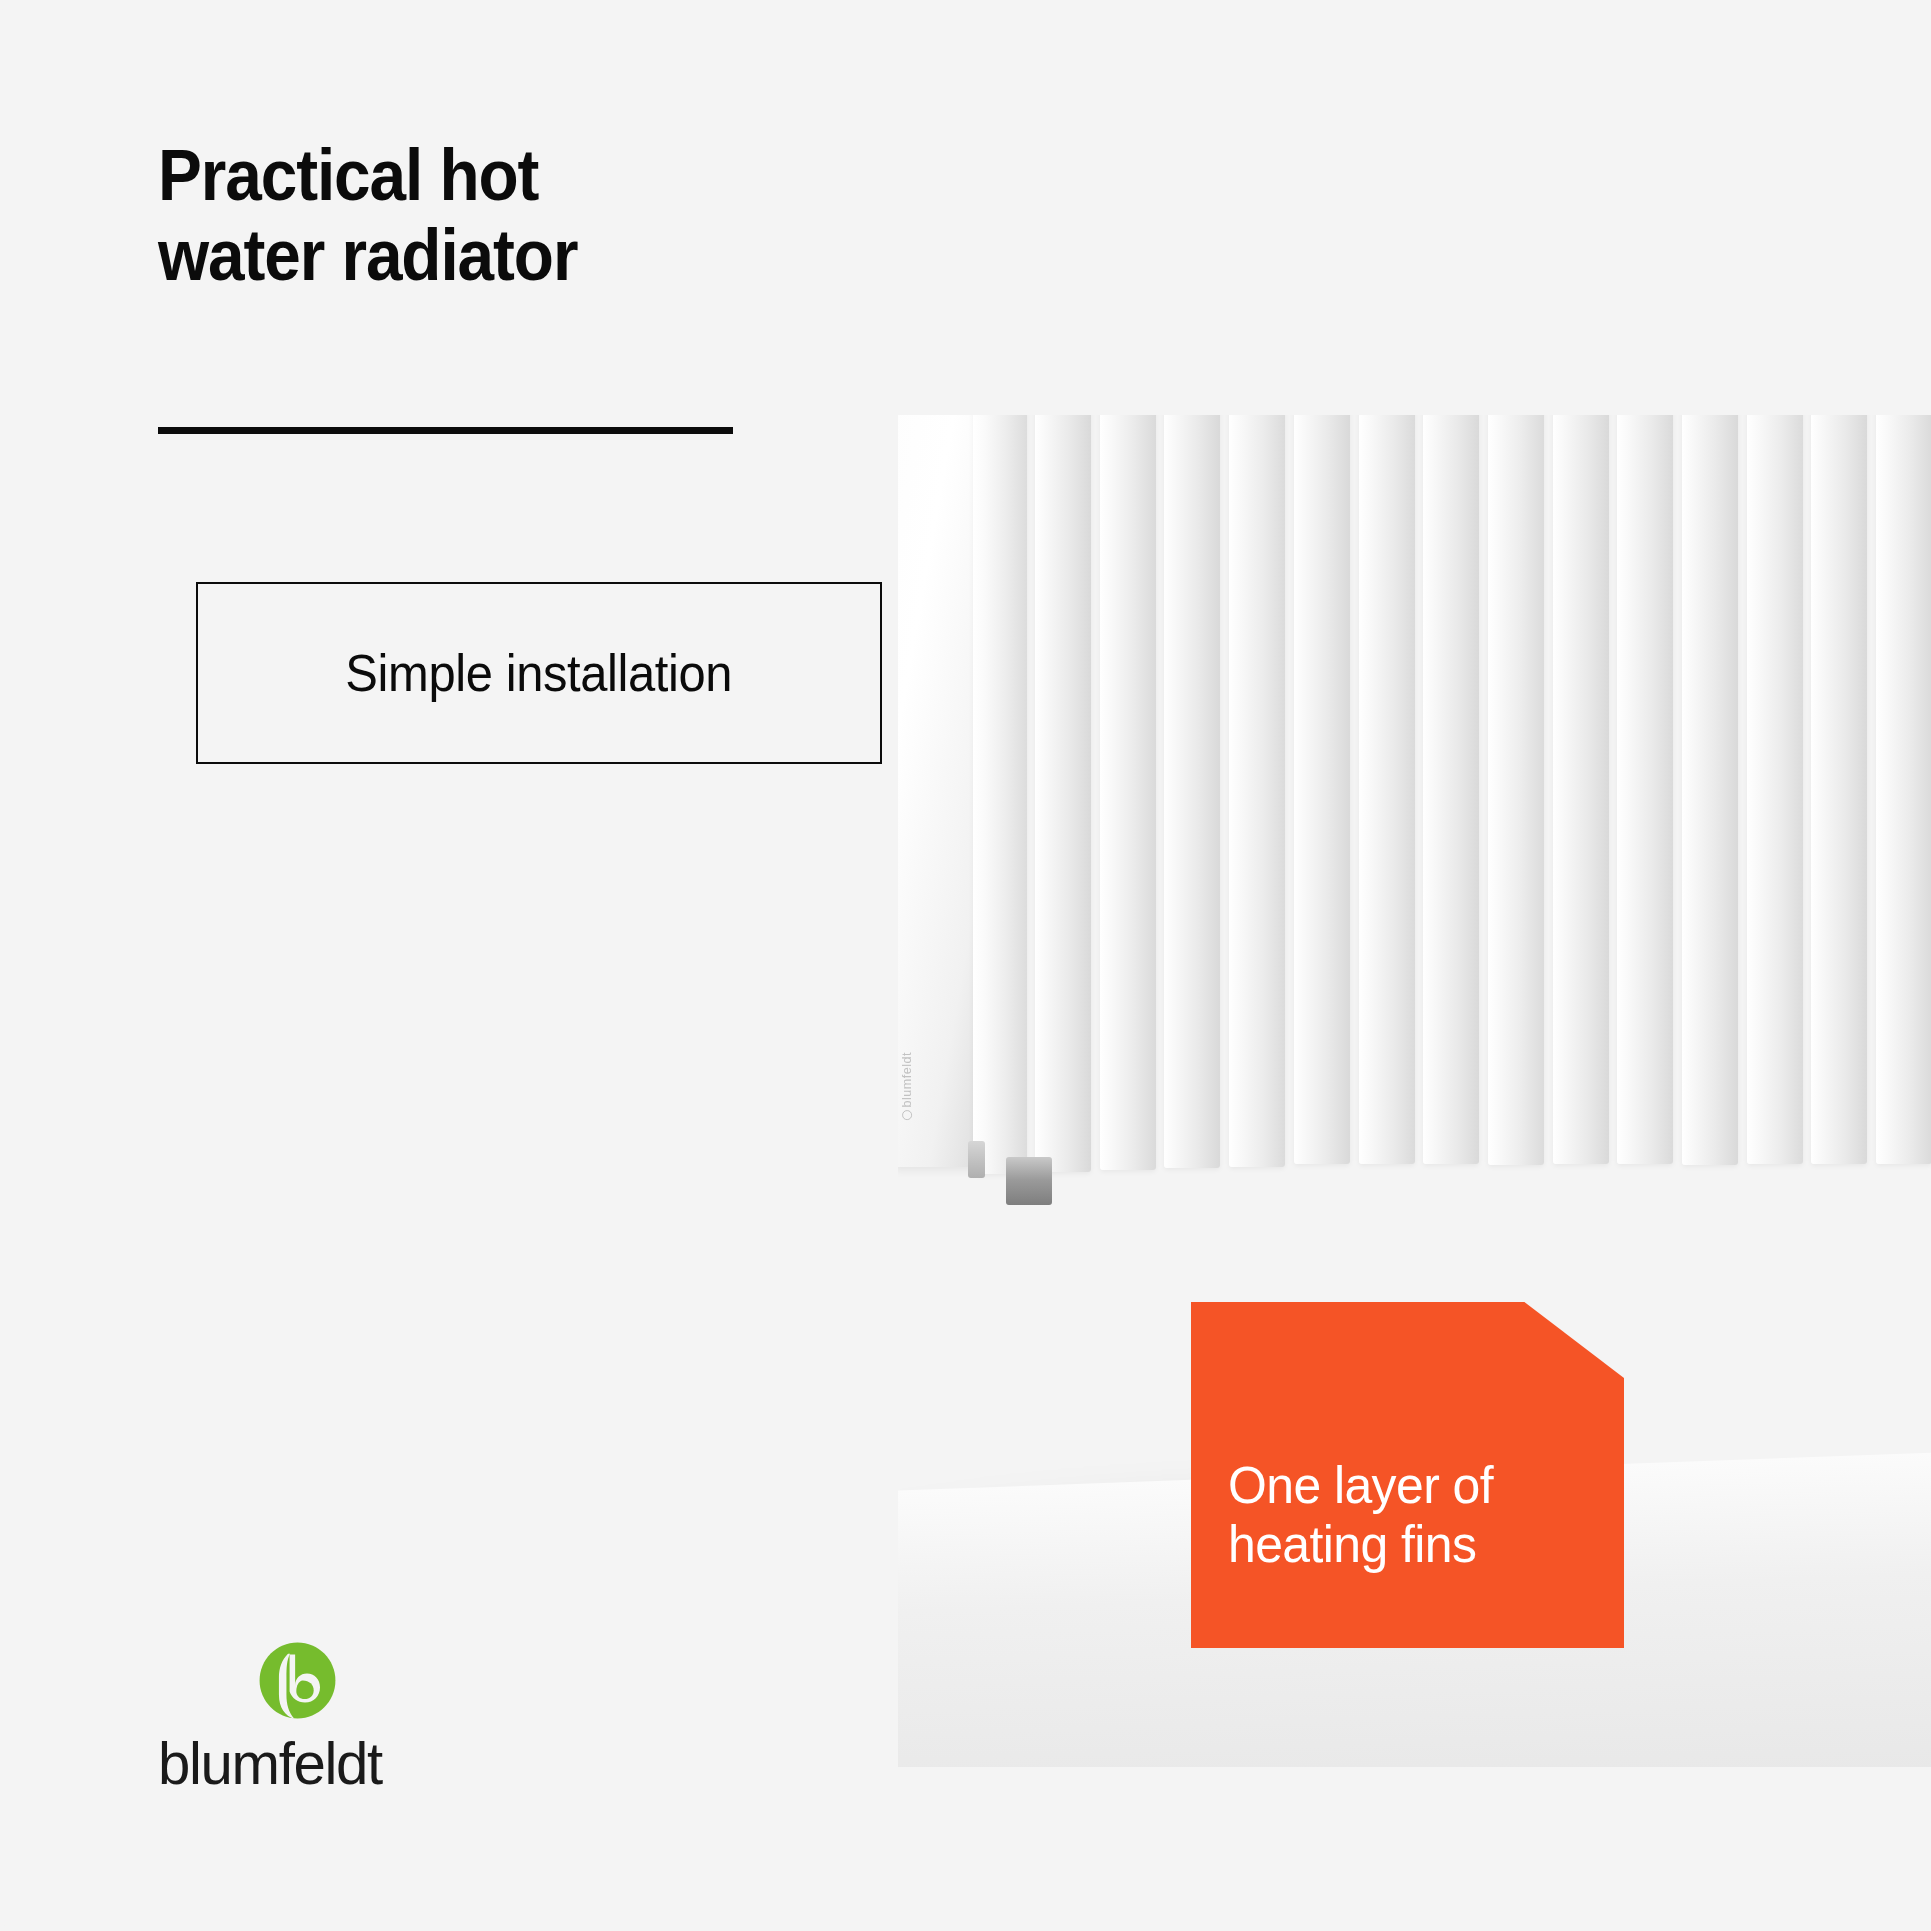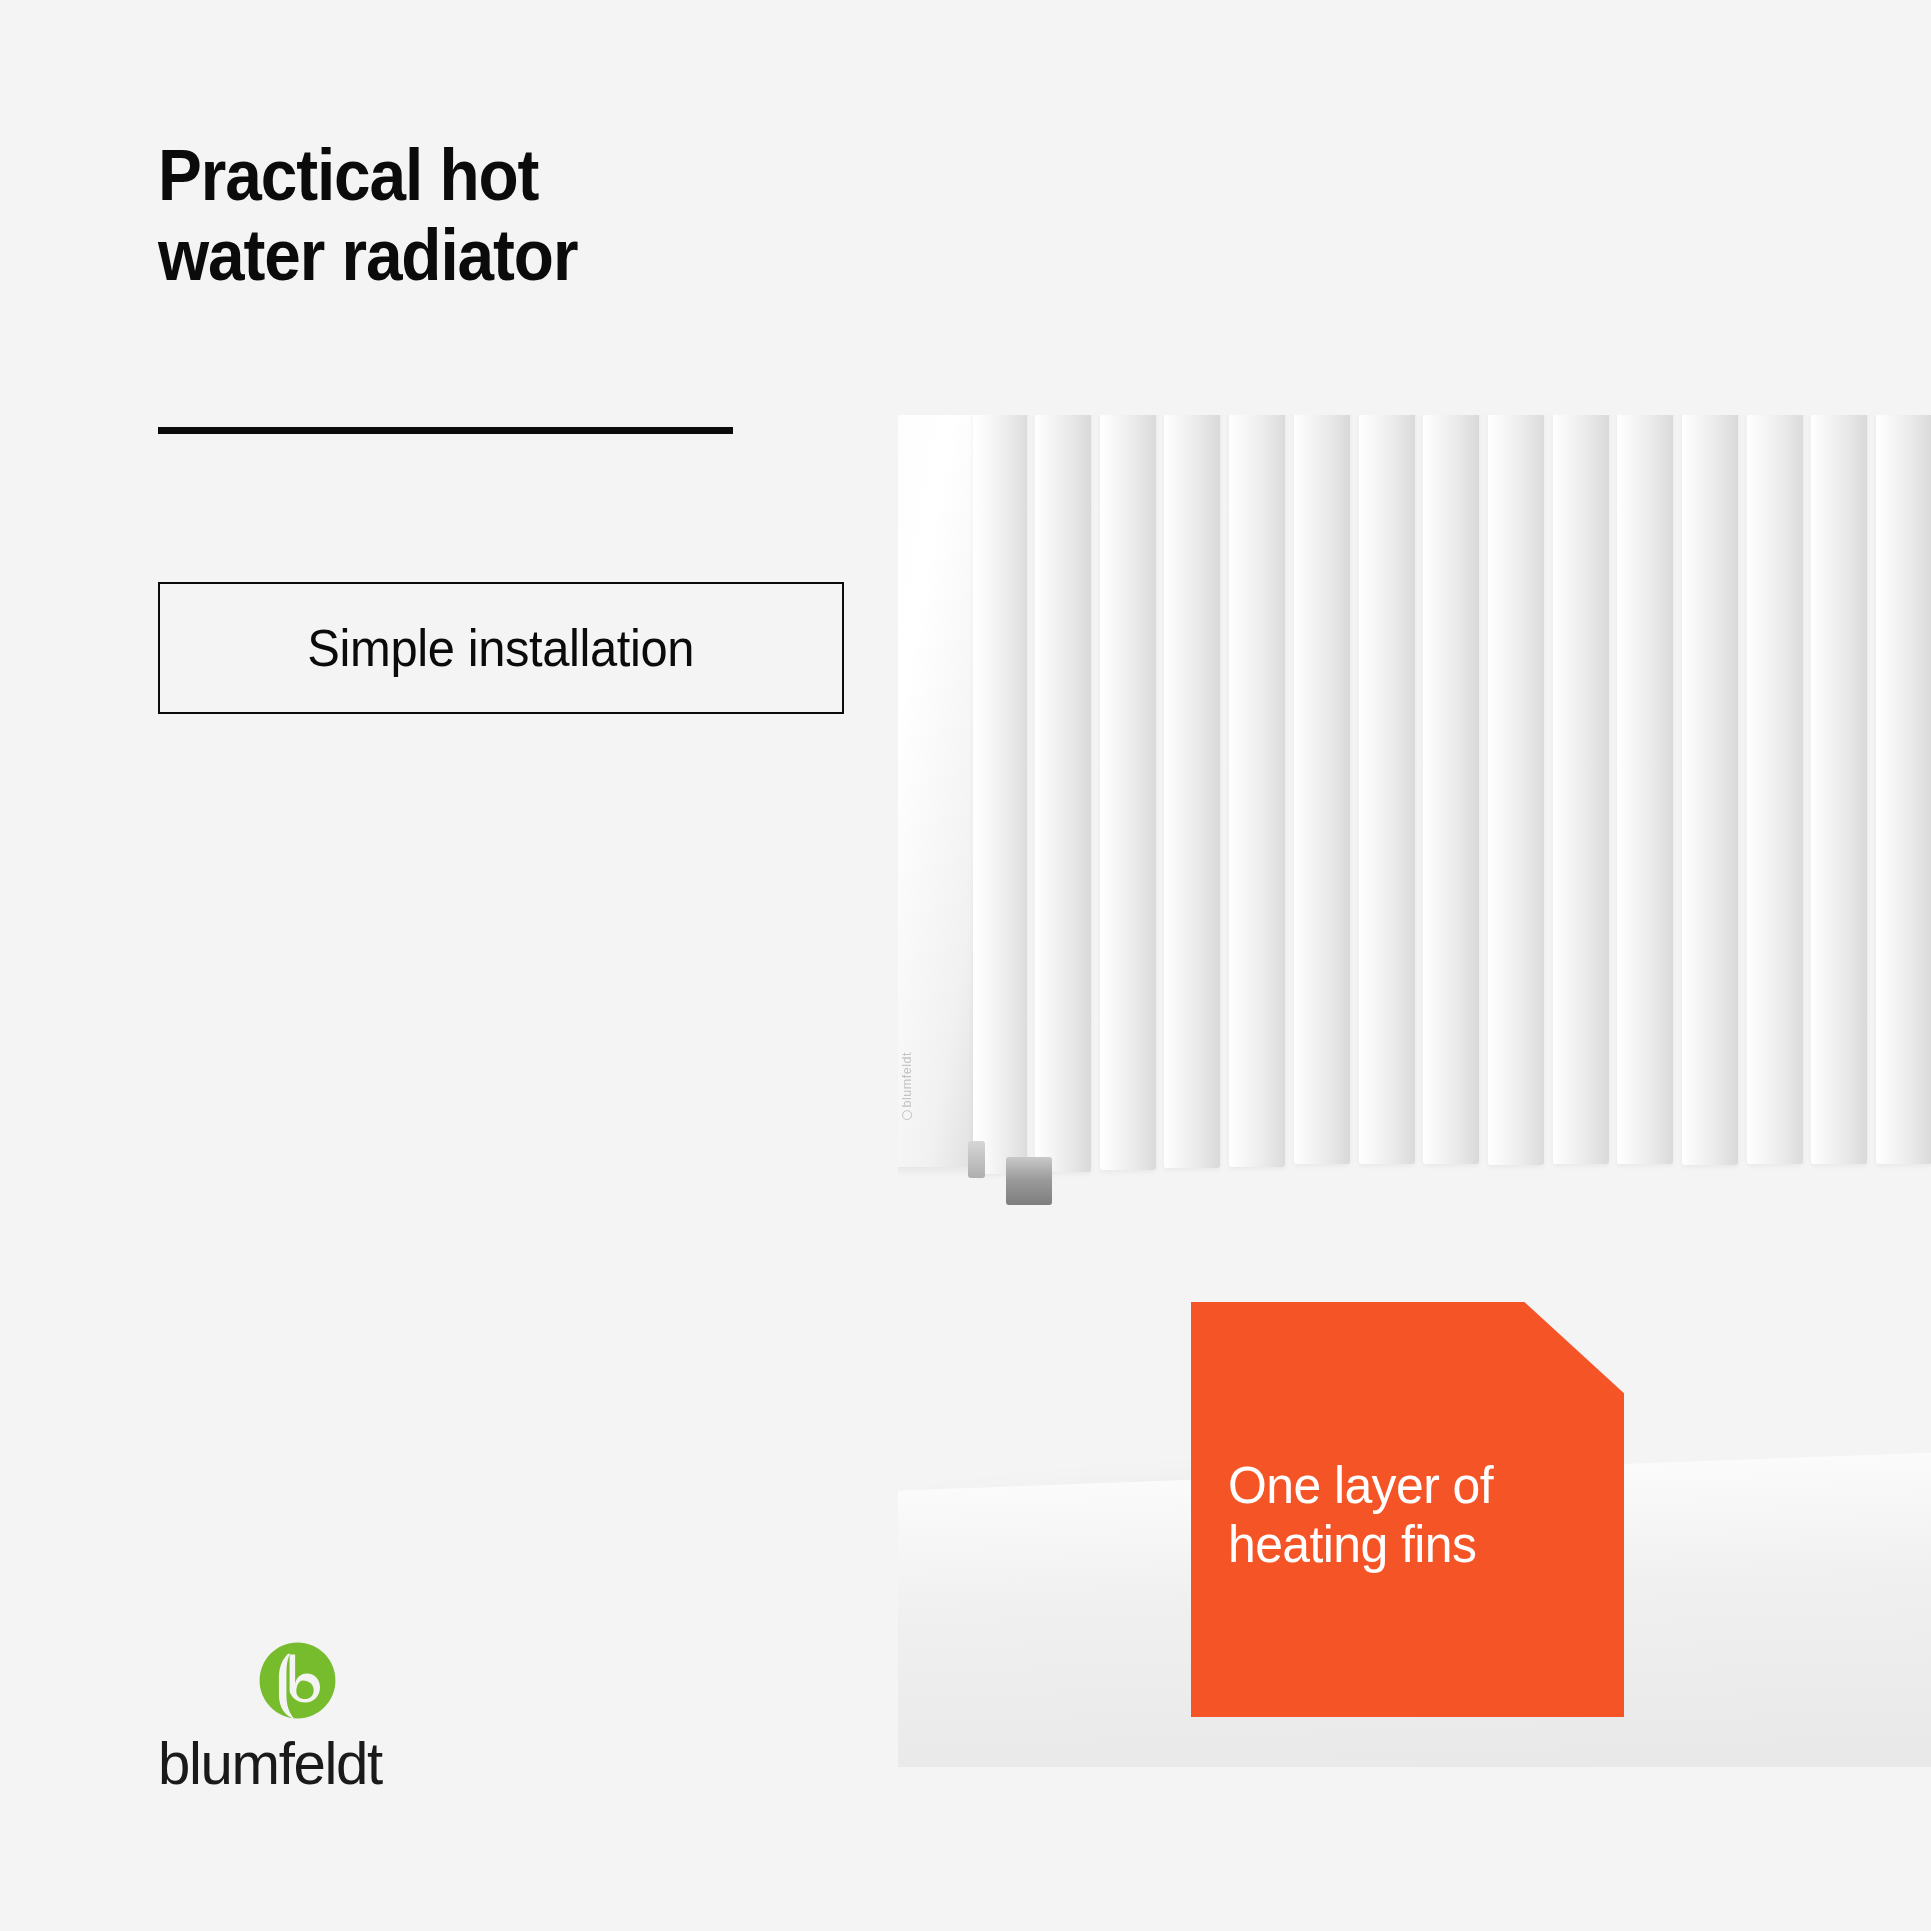--- a/index.html
+++ b/index.html
@@ -38,27 +38,28 @@
     width:575px; height:6.8px;
     background:#0B0B0B;
   }
 
   .feature-list {
     position:absolute;
     left:158px; top:582px;
     width:686px;
   }
   .feature-box {
-    width:686px; height:132px;
+    width:686px; height:182px;
     border:2.9px solid #0B0B0B;
     background:transparent;
     display:flex;
     align-items:center;
     justify-content:center;
     margin-bottom:32px;
+    margin-left:38px;
   }
   .feature-label {
     font-size:52px;
     font-weight:400;
     color:#0B0B0B;
     letter-spacing:-0.4px;
     line-height:1;
     transform:scaleX(0.94);
   }
 
@@ -142,21 +143,21 @@
     display:inline-block;
     width:9.7px;height:9.7px;border-radius:50%;
     border:1.4px solid #C2C2C2;
     vertical-align:-1px;margin-right:2.9px;
   }
 
   
   .callout {
     position:absolute;
     left:1191px; top:1302px;
-    width:433px; height:415px;
+    width:433px; height:346px;
     background:#F55426;
     clip-path:polygon(0 0, 77% 0, 100% 22%, 100% 100%, 0 100%);
   }
   .callout-text {
     position:absolute;
     left:37px; top:154px;
     width:386px;
     font-size:52px;
     font-weight:400;
     line-height:1.13;

